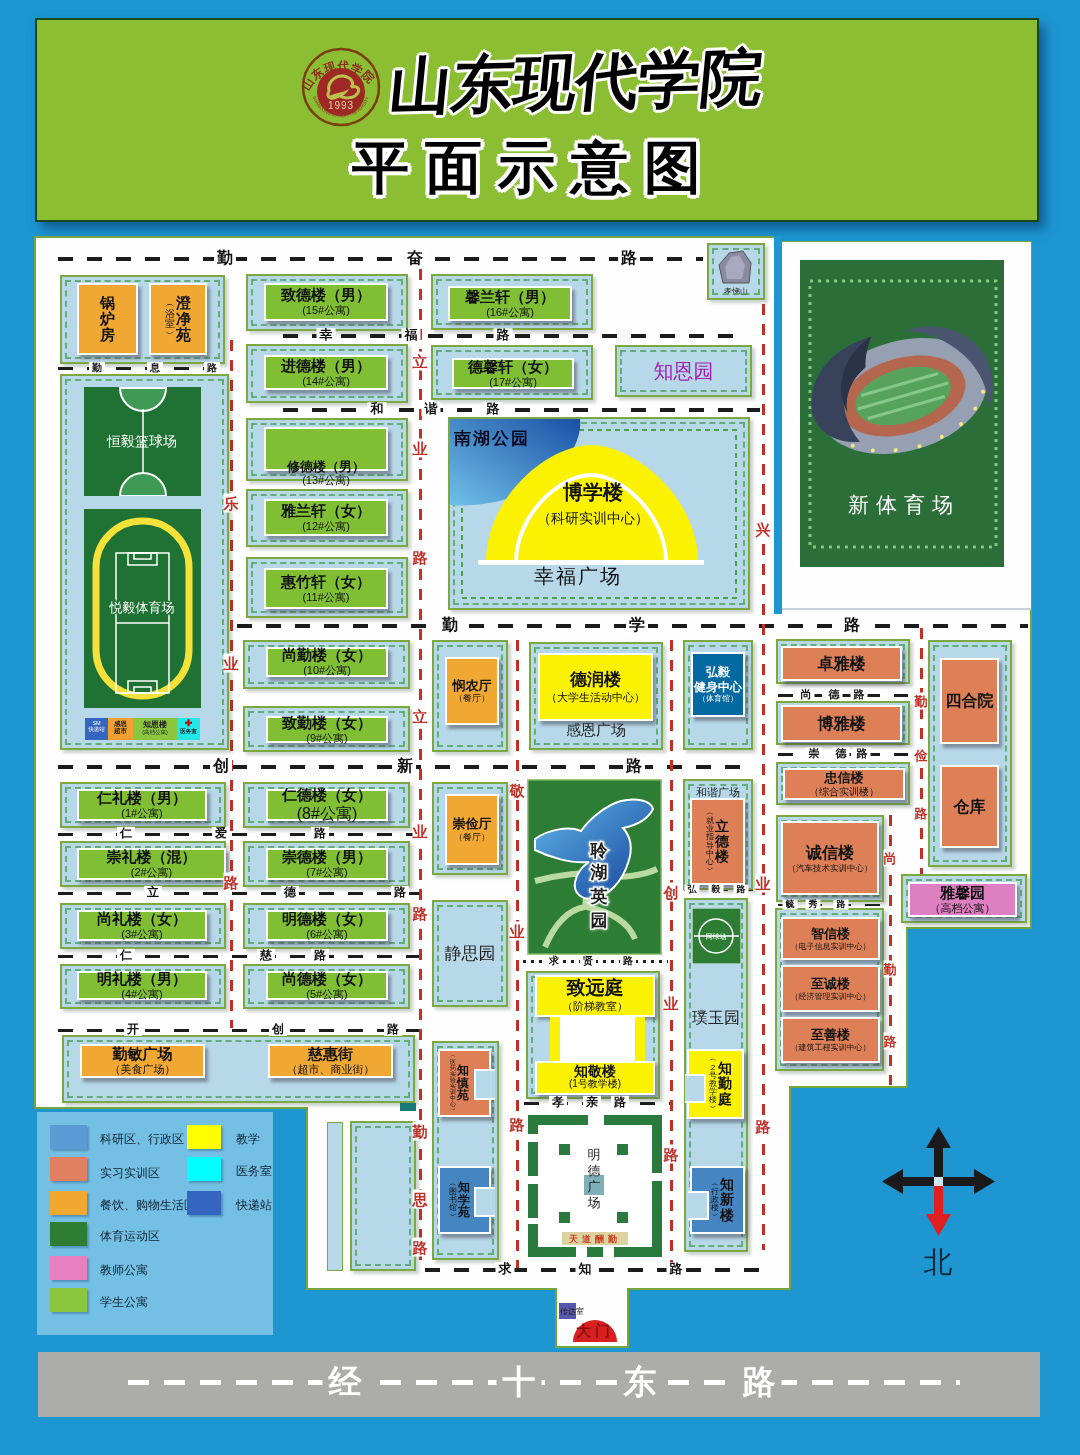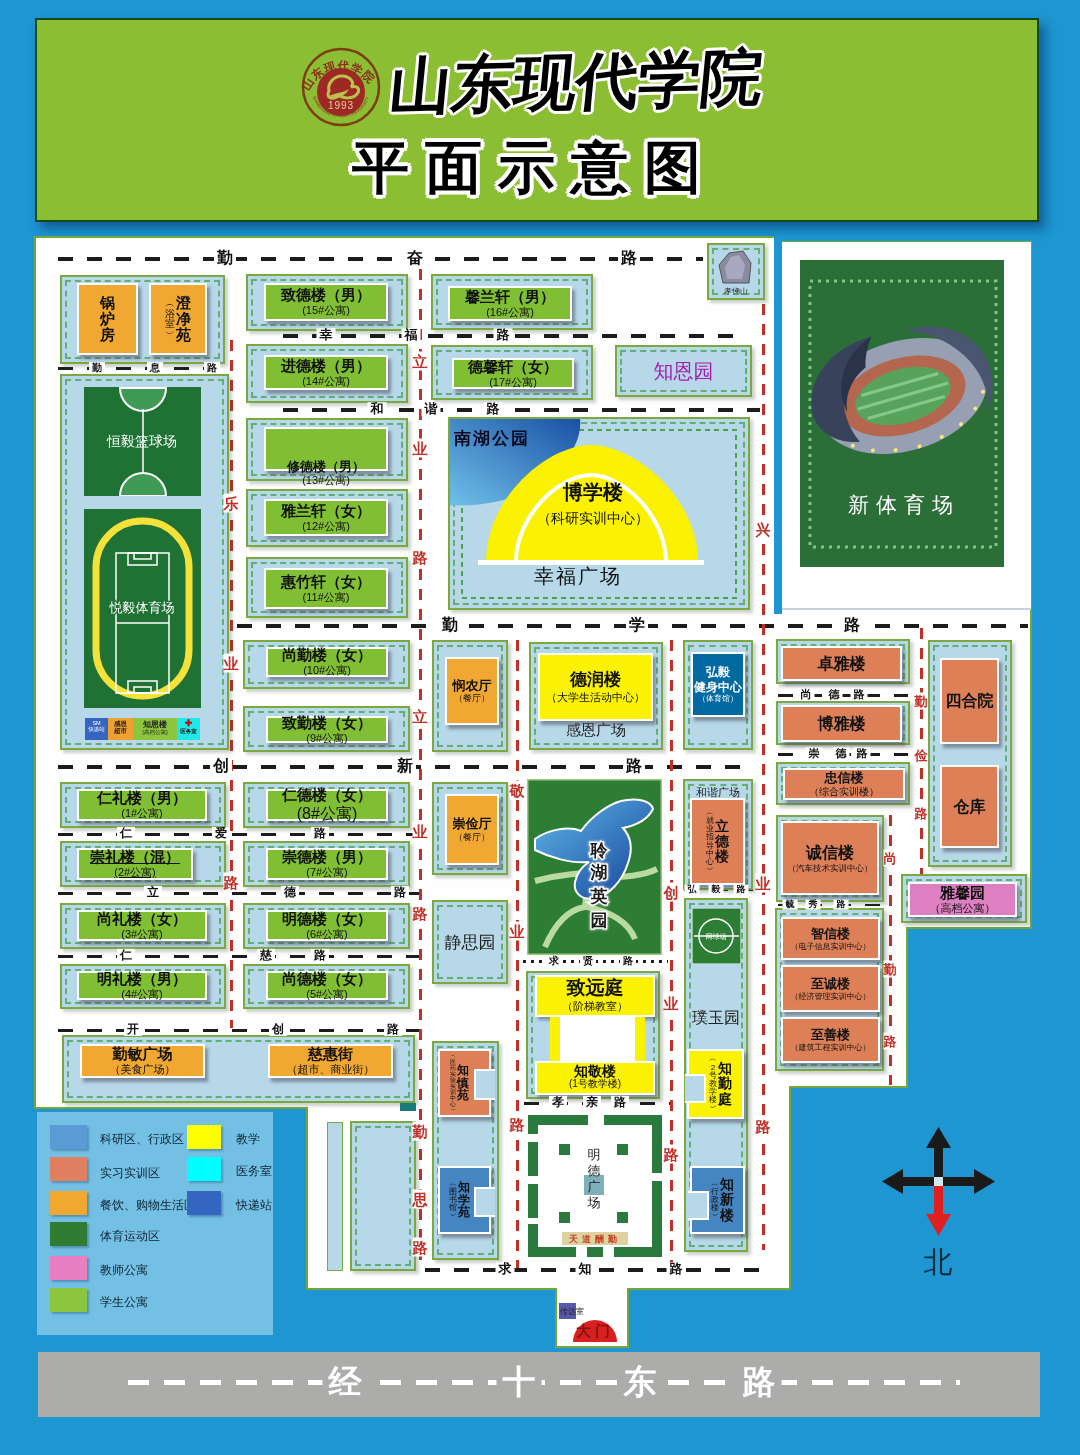--- a/index.html
+++ b/index.html
@@ -290,21 +290,21 @@
 
 <div class="ct" style="left:243px;top:782px;width:167px;height:46px;"></div>
 
 <div class="bd g" style="left:266px;top:789px;width:122px;height:32px;">
     <div style="font-size:15px;font-weight:bold;line-height:1.2;">仁德楼（女）</div>
     <div style="font-size:16px;line-height:1.2;">(8#公寓)</div>
   </div>
 
 <div class="ct" style="left:60px;top:841px;width:166px;height:46px;"></div>
 
-<div class="bd g" style="left:77px;top:848px;width:116px;height:32px;text-decoration:underline;">
+<div class="bd g" style="left:77px;top:848px;width:149px;height:32px;">
     <div style="font-size:15px;font-weight:bold;line-height:1.2;">崇礼楼（混）</div>
     <div style="font-size:11px;line-height:1.2;">(2#公寓)</div>
   </div>
 
 <div class="ct" style="left:243px;top:841px;width:167px;height:46px;"></div>
 
 <div class="bd g" style="left:266px;top:848px;width:122px;height:32px;">
     <div style="font-size:15px;font-weight:bold;line-height:1.2;">崇德楼（男）</div>
     <div style="font-size:11px;line-height:1.2;">(7#公寓)</div>
   </div>
@@ -392,21 +392,21 @@
     <div style="font-size:8px;line-height:1.2;">（体育馆）</div>
   </div>
 
 <div class="ct" style="left:432px;top:782px;width:76px;height:93px;"></div>
 
 <div class="bd o" style="left:445px;top:794px;width:54px;height:71px;">
     <div style="font-size:13px;font-weight:bold;line-height:1.2;">崇俭厅</div>
     <div style="font-size:9px;line-height:1.2;">（餐厅）</div>
   </div>
 
-<div class="ct" style="left:432px;top:900px;width:76px;height:84px;">
+<div class="ct" style="left:432px;top:900px;width:76px;height:107px;">
     <div style="position:absolute;inset:0;display:flex;align-items:center;justify-content:center;font-size:17px;color:#222;">静思园</div>
   </div>
 
 <svg class="abs" style="left:527px;top:779px;" width="135" height="176">
 <rect width="135" height="176" fill="#2E7D35" stroke="#9CCB7A" stroke-width="3"></rect>
 <g stroke="#C2E0A8" stroke-width="6" fill="none" opacity=".95">
 <path d="M8 102 C30 96 60 92 75 96 C95 100 118 96 130 90"></path>
 <path d="M18 168 C30 140 45 130 58 128 C60 115 58 108 52 100"></path>
 <path d="M60 128 C80 132 100 140 108 160"></path>
 <path d="M75 96 C72 112 68 120 60 128"></path>

